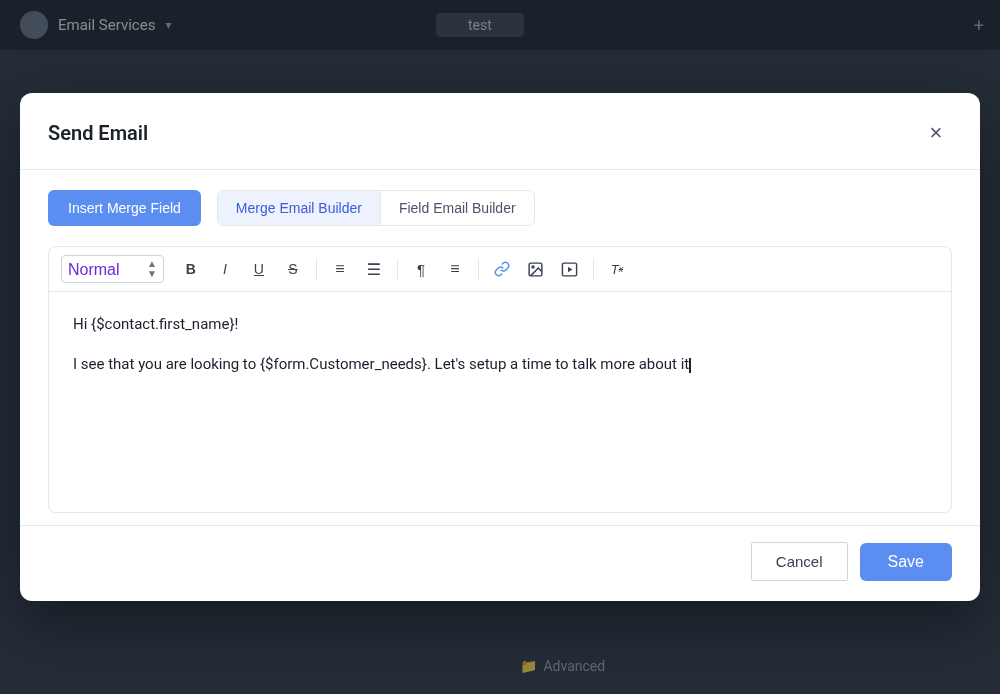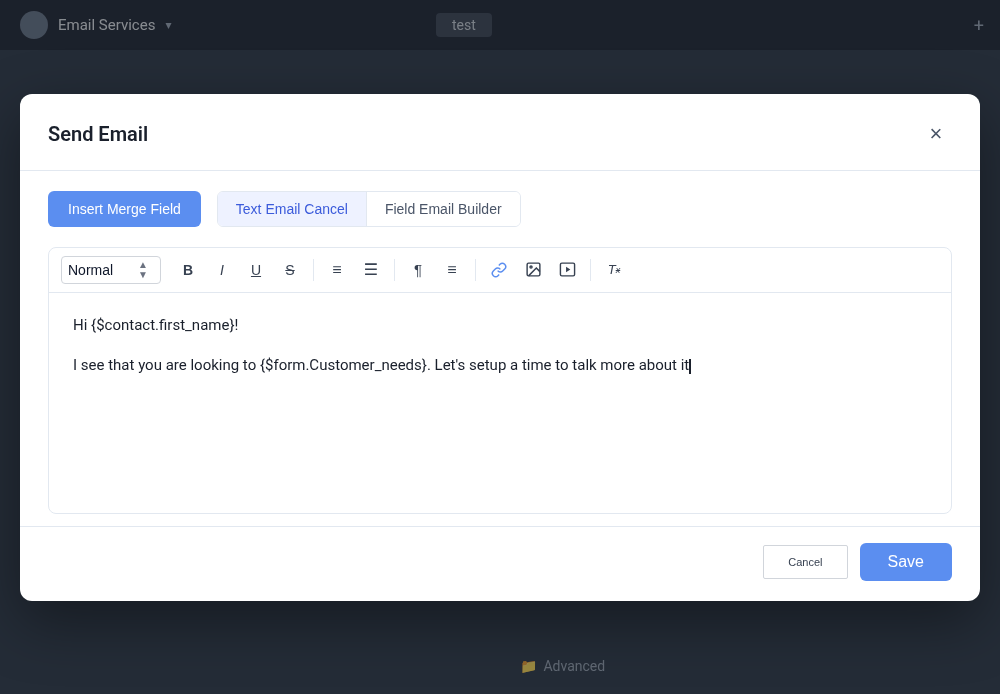--- a/index.html
+++ b/index.html
@@ -52,21 +52,21 @@
       background: #2d3748;
       display: flex;
       align-items: center;
       justify-content: space-between;
       padding: 0 16px;
     }
 
     .bg-test-badge {
       background: #4a5568;
       color: #cbd5e0;
-      padding: 4px 16px;
+      padding: 4px 32px;
       border-radius: 4px;
       font-size: 14px;
     }
 
     .bg-plus {
       color: #a0aec0;
       font-size: 18px;
     }
 
     
@@ -188,22 +188,22 @@
       border: 1px solid #d1d5db;
       border-radius: 4px;
       padding: 3px 6px;
       margin-right: 8px;
       min-width: 100px;
     }
 
     .format-select {
       border: none;
       background: transparent;
-      font-size: 14px;
-      color: #0f172a;
+      font-size: 16px;
+      color: #6d28d9;
       cursor: pointer;
       outline: none;
       appearance: none;
       -webkit-appearance: none;
       padding-right: 4px;
     }
 
     .select-arrows {
       color: #6b7280;
       font-size: 10px;
@@ -273,21 +273,21 @@
       border-top: 1px solid #e2e8f0;
       gap: 12px;
     }
 
     .btn-cancel {
       padding: 10px 24px;
       border: 1px solid #d1d5db;
       border-radius: 2px;
       background: #fff;
       color: #374151;
-      font-size: 11px;
+      font-size: 15px;
       cursor: pointer;
       font-weight: 500;
     }
 
     .btn-save {
       padding: 10px 28px;
       border: none;
       border-radius: 6px;
       background: #5b8ef0;
       color: #fff;
@@ -323,21 +323,21 @@
   <div class="modal">
 
     <div class="modal-header">
       <span class="modal-title">Send Email</span>
       <button class="close-btn">×</button>
     </div>
 
     <div class="tabs-row">
       <button class="btn-insert-merge">Insert Merge Field</button>
       <div class="tab-group">
-        <button class="tab-item active">Text Email Cancel</button>
+        <button class="tab-item active">Merge Email Builder</button>
         <button class="tab-item">Field Email Builder</button>
       </div>
     </div>
 
     <div class="editor-container">
 
       <div class="toolbar">
         <div class="format-select-wrapper">
           <select class="format-select">
             <option>Normal</option>

